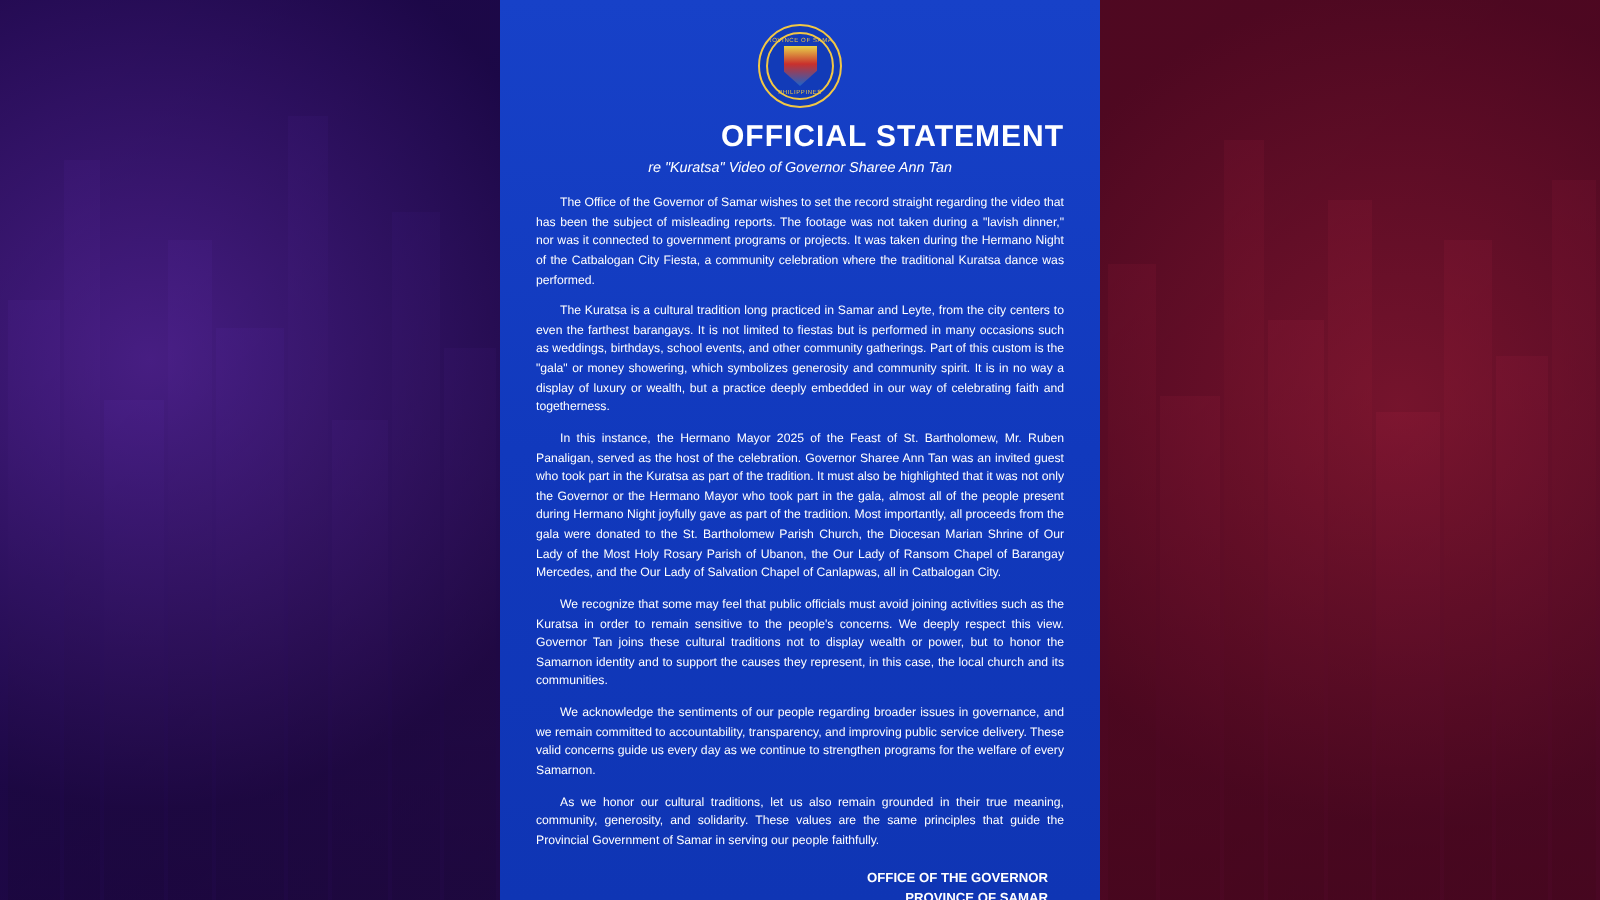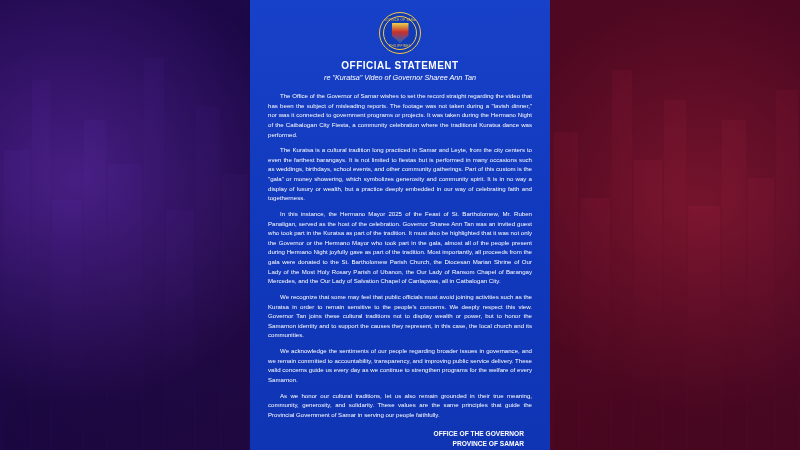--- a/index.html
+++ b/index.html
@@ -84,22 +84,22 @@
     text-align: center; font-size: 3px; color: #f2c744;
     letter-spacing: .3px;
   }
   .seal .botbar {
     position: absolute; bottom: 5px; left: 0; right: 0;
     text-align: center; font-size: 3px; color: #f2c744;
     letter-spacing: .3px;
   }
 
   .doc-title {
-    text-align: center;
-    font-size: 10px;
+    text-align: right;
+    font-size: 15px;
     font-weight: bold;
     letter-spacing: .5px;
     margin-bottom: 2px;
   }
   .doc-subtitle {
     text-align: center;
     font-size: 7.2px;
     font-style: italic;
     margin-bottom: 9px;
   }

